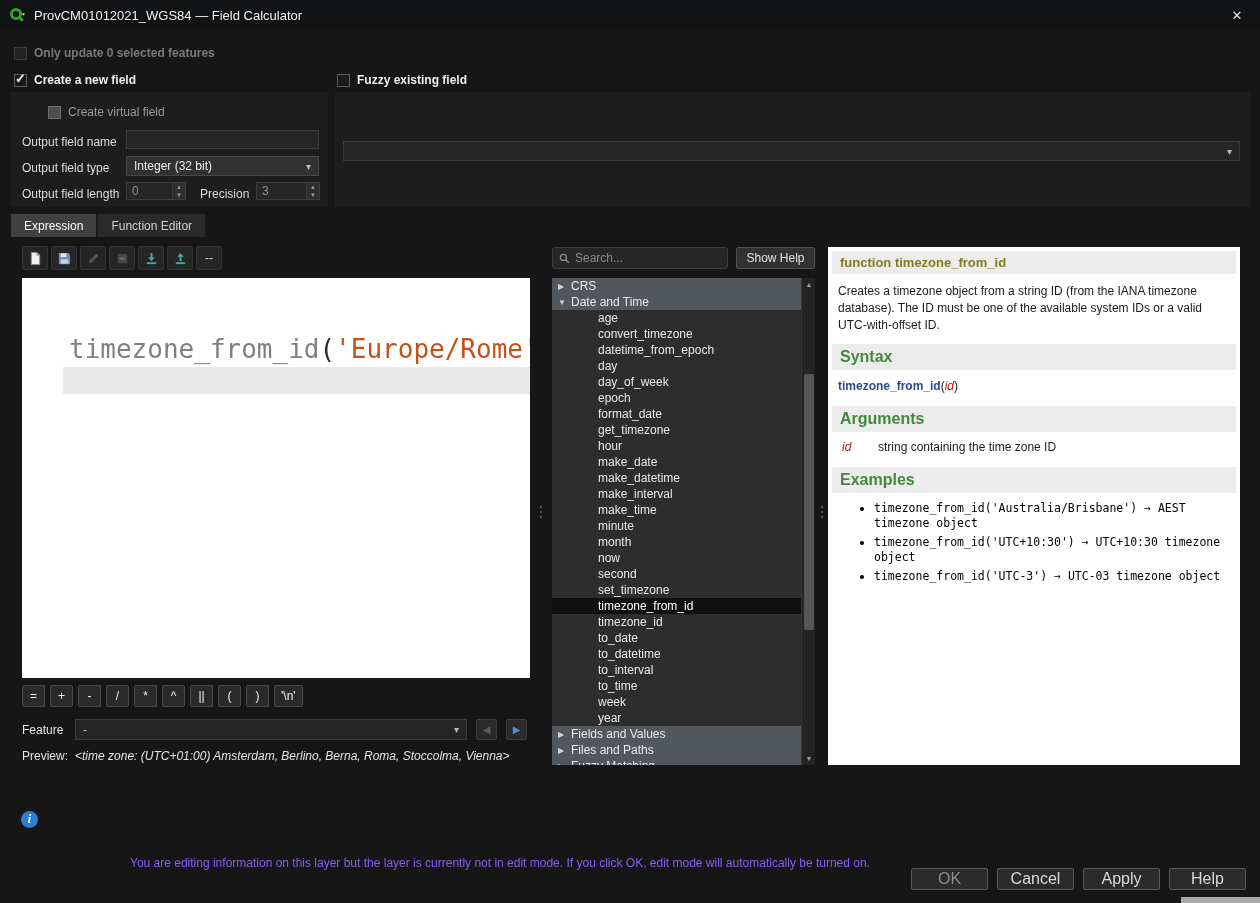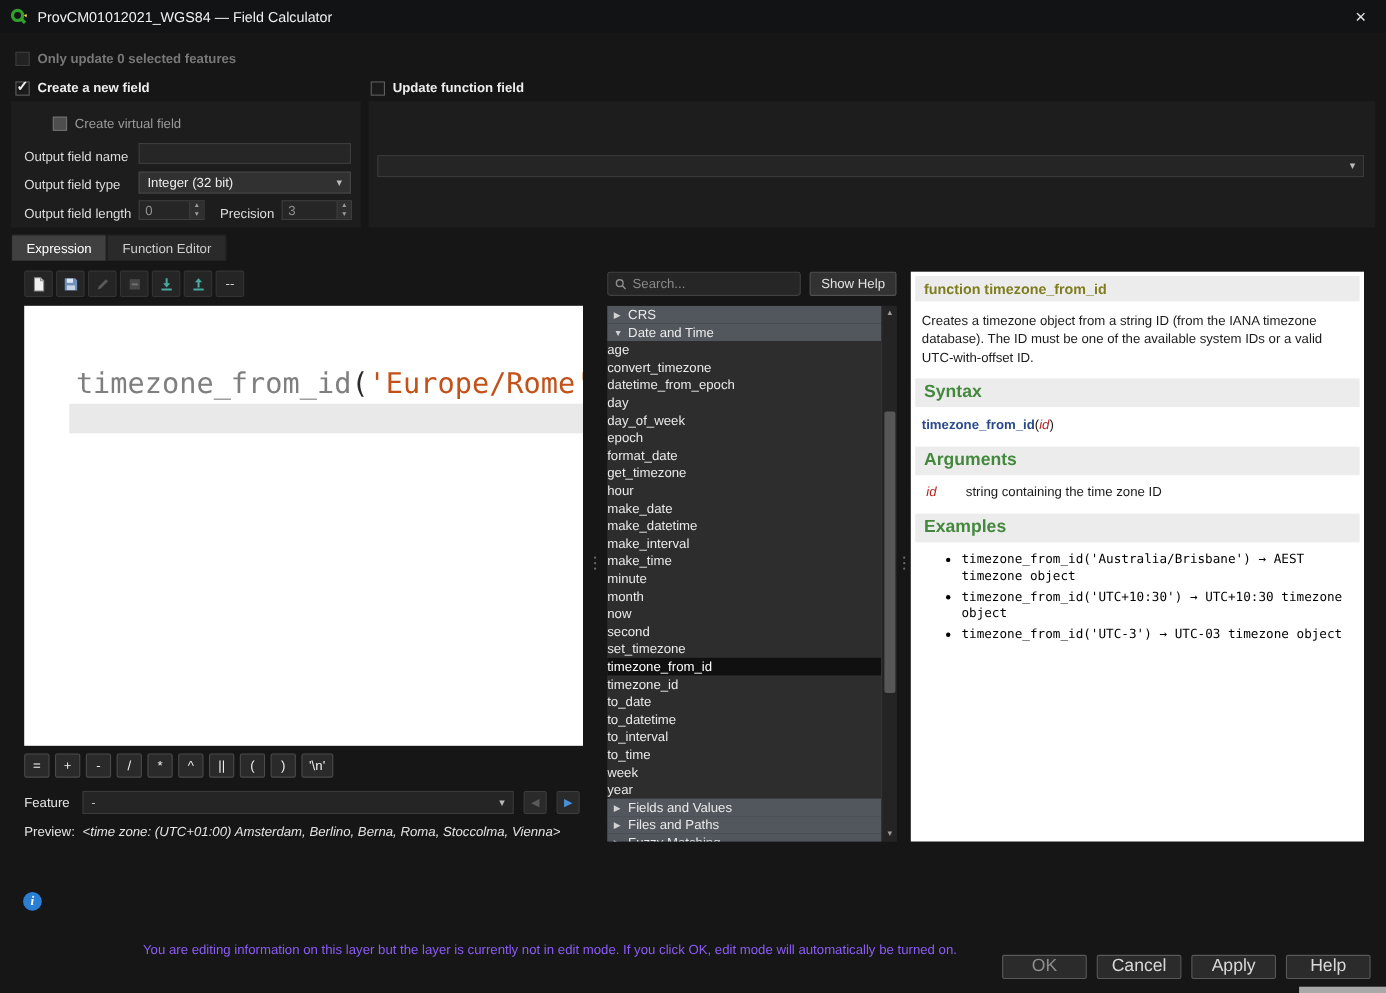--- a/index.html
+++ b/index.html
@@ -71,21 +71,21 @@
   #search-box { position:absolute; left:552px; top:247px; width:176px; height:22px; background:#262626; border:1px solid #3f3f3f; border-radius:3px; display:flex; align-items:center; gap:5px; padding:0 6px; }
   #search-box input { flex:1; background:transparent; border:none; outline:none; color:#dddddd; font-size:12px; font-family:"Liberation Sans",sans-serif; min-width:0; }
   #search-box input::placeholder { color:#8a8a8a; }
   #show-help-btn { position:absolute; left:736px; top:247px; width:79px; height:22px; background:#323232; border:1px solid #505050; border-radius:2px; color:#e2e2e2; font-size:12px; display:flex; align-items:center; justify-content:center; }
 
   #tree { position:absolute; left:552px; top:278px; width:263px; height:487px; background:#2d2d2e; overflow:hidden; }
   #tree-rows { position:absolute; left:0; top:0; width:249px; }
   .tree-row { height:16px; display:flex; align-items:center; color:#e9e9e9; font-size:12px; overflow:hidden; }
   .tree-row.group { background:#52575e; }
   .tree-row .tree-arrow { width:13px; margin-left:6px; font-size:8px; color:#d2d2d2; flex:0 0 13px; }
-  .tree-row.item { }
+  .tree-row.item { padding-left:46px; }
   .tree-row.item.selected { background:#101010; color:#ffffff; }
   #tree-scrollbar { position:absolute; right:0; top:0; width:14px; height:487px; background:#242424; border-left:1px solid #363636; }
   .sb-btn { position:absolute; left:0; width:14px; height:13px; display:flex; align-items:center; justify-content:center; font-size:7px; color:#9c9c9c; }
   #sb-up { top:0; }
   #sb-down { bottom:0; }
   #tree-thumb { position:absolute; left:2px; top:96px; width:10px; height:256px; background:#575757; border-radius:2px; }
 
   
   .splitter { position:absolute; top:494px; width:8px; height:36px; display:flex; flex-direction:column; align-items:center; justify-content:center; gap:3px; }
   .splitter i { width:2px; height:2px; background:#6c6c6c; border-radius:50%; }
@@ -138,21 +138,21 @@
     <span class="lbl">Only update 0 selected features</span>
   </div>
   <div id="create-new-row" class="cbrow" style="left:14px; top:73px;">
     <span class="cb">
         <span class="mark">✓</span>
       </span>
     <span class="lbl">Create a new field</span>
   </div>
   <div id="update-existing-row" class="cbrow" style="left:337px; top:73px;">
     <span class="cb"></span>
-    <span class="lbl">Update function field</span>
+    <span class="lbl">Fuzzy existing field</span>
   </div>
 
   <div id="group-left">
     <div id="virtual-row" class="cbrow" style="left:12px; top:13px;padding-left:26px;">
       <span class="cb"></span>
       <span class="lbl">Create virtual field</span>
     </div>
     <span class="flabel" style="left:12px; top:43px;">Output field name</span>
     <input class="tinput" style="left: 116px; top: 38px; width: 193px; height: 19px;" value="">
     <span class="flabel" style="left:12px; top:69px;">Output field type</span>

